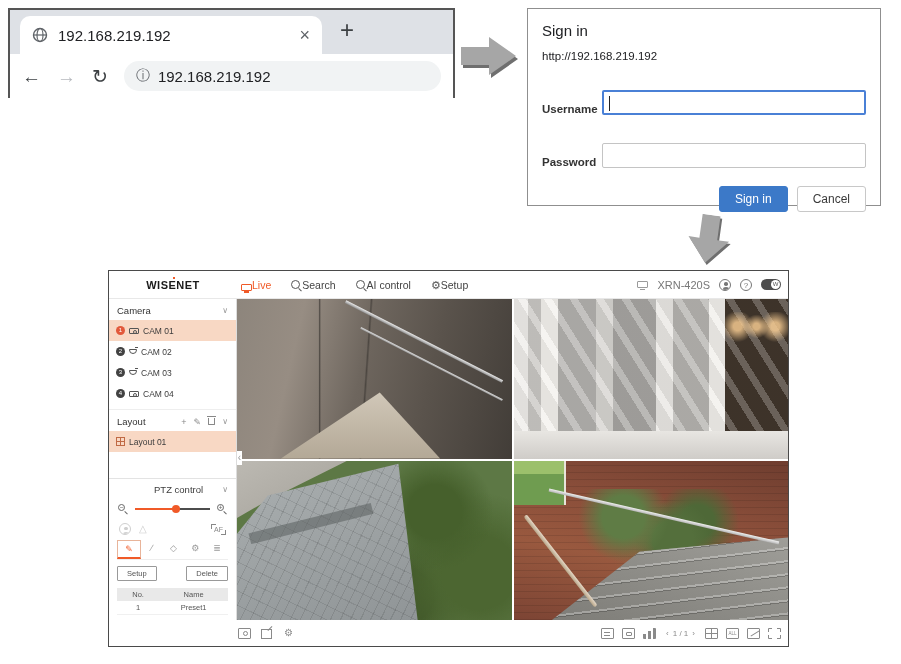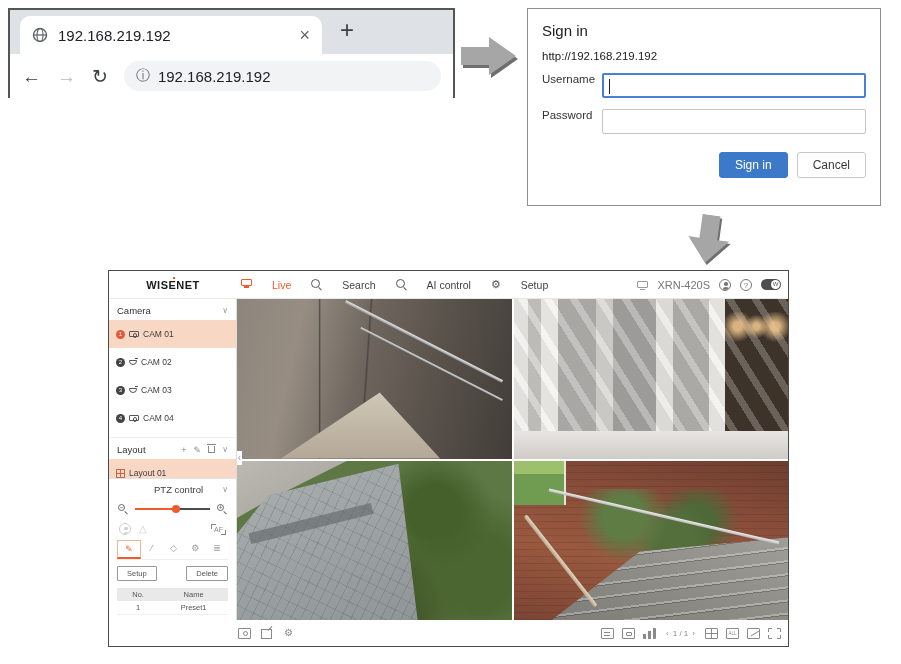--- a/index.html
+++ b/index.html
@@ -23,36 +23,36 @@
 
   
   .arrow-right { position:absolute; left:461px; top:35px; }
   .arrow-down  { position:absolute; left:687px; top:215px; transform:rotate(8deg); }
 
   
   .dialog { position:absolute; left:527px; top:8px; width:354px; height:198px; background:#fff; border:1px solid #8f8f8f; padding:13px 14px; }
   .dlg-title { font-size:15px; color:#202124; }
   .dlg-url { font-size:11.5px; color:#202124; margin-top:11px; }
   .dlg-warn { font-size:11.5px; color:#5f6368; margin-top:4px; }
-  .dlg-row { display:flex; align-items:flex-start; margin-top:11px; }
+  .dlg-row { display:flex; align-items:flex-end; margin-top:28px;font-weight:bold; }
   .dlg-label { width:60px; font-size:11.5px; color:#333; }
   .dlg-input { flex:1; height:25px; border:1px solid #c4c4c4; border-radius:2px; background:#fff; position:relative; }
   .dlg-input.focused { border:2px solid #4a80d6; }
   .caret { position:absolute; left:5px; top:4px; width:1px; height:15px; background:#222; }
   .dlg-buttons { display:flex; justify-content:flex-end; gap:9px; margin-top:18px; }
   .btn { font-size:12px; padding:5px 15px; border-radius:3px; border:1px solid #c8c8c8; background:#fff; color:#3a3a3a; }
   .btn.primary { background:#3c79c8; border-color:#3c79c8; color:#fff; }
 
   
   .app { position:absolute; left:108px; top:270px; width:681px; height:377px; border:1px solid #4a4a4a; background:#fff; display:flex; flex-direction:column; }
   .app-header { height:28px; border-bottom:1px solid #e8e8e8; display:flex; align-items:center; position:relative; flex:0 0 28px; }
   .logo { position:absolute; left:0; width:128px; text-align:center; font-weight:bold; font-size:11px; letter-spacing:0.5px; color:#1b1b1b; }
   .logo-dot { position:absolute; margin-left:-27px; margin-top:-2px; width:2px; height:2px; background:#f05a28; }
   .app-nav { display:flex; align-items:center; gap:20px; margin-left:132px; }
-  .nav-item { display:flex; align-items:flex-start; gap:20px; font-size:10.5px; color:#444; }
+  .nav-item { display:flex; align-items:flex-end; gap:0; font-size:10.5px; color:#444; }
   .nav-item.active { color:#f05a28; }
   .hdr-right { position:absolute; right:7px; display:flex; align-items:center; gap:9px; }
   .model { font-size:11px; color:#777; }
 
   
   .mon { width:11px; height:7px; border:1px solid currentColor; border-radius:1px; position:relative; display:inline-block; }
   .mon::after { content:""; position:absolute; left:2px; bottom:-3px; width:5px; height:1.5px; background:currentColor; }
   .mag { position:relative; width:11px; height:11px; display:inline-block; }
   .mag::before { content:""; position:absolute; left:0; top:0; width:7px; height:7px; border:1.3px solid #555; border-radius:50%; }
   .mag::after { content:""; position:absolute; left:8px; top:8px; width:4px; height:1.4px; background:#555; transform:rotate(45deg); transform-origin:0 0; }
@@ -71,21 +71,21 @@
   
   .sidebar { width:128px; flex:0 0 128px; border-right:1px solid #ddd; position:relative; font-size:9.5px; color:#3c3c3c; }
   .side-tabs { height:24px; display:flex; align-items:center; border-bottom:1px solid #e3e3e3; margin:0 6px; }
   .side-tab { flex:1; display:flex; align-items:center; justify-content:center; gap:4px; color:#666; }
   .side-tab.active { color:#f05a28; }
   .vdiv { width:1px; height:12px; background:#ddd; }
   .ic-list { width:8px; height:7px; background:repeating-linear-gradient(#f05a28 0 1px, transparent 1px 3px); }
   .ic-bell { width:7px; height:6px; border:1px solid #888; border-bottom:0; border-radius:6px 6px 0 0; position:relative; }
   .ic-bell::after { content:""; position:absolute; left:-2px; bottom:-1px; width:9px; height:1px; background:#888; }
   .sec-head { display:flex; align-items:center; justify-content:space-between; padding:6px 8px 4px 8px; color:#333; }
-  .cam-row { height:28px; display:flex; align-items:center; gap:4px; padding-left:7px; }
+  .cam-row { height:21px; display:flex; align-items:center; gap:4px; padding-left:7px; }
   .cam-row.active { background:#f8d8c4; }
   .badge { width:9px; height:9px; border-radius:50%; background:#424242; color:#fff; font-size:6px; line-height:9px; text-align:center; flex:0 0 9px; }
   .badge.active { background:#e2593b; }
   .ic-cambox { width:10px; height:6px; border:1px solid #555; border-radius:1px; position:relative; flex:0 0 10px; }
   .ic-cambox::after { content:""; position:absolute; right:1px; top:1px; width:2.5px; height:2.5px; border-radius:50%; border:0.8px solid #555; }
   .ic-camptz { width:8px; height:5px; border:1px solid #555; border-top:1.8px solid #555; border-radius:0 0 7px 7px; position:relative; flex:0 0 8px; }
   .ic-camptz::after { content:""; position:absolute; right:-2px; top:-3px; width:3px; height:1px; background:#555; }
   .cam-label { font-size:8.5px; }
   .sec-sep { height:1px; background:#eee; margin:5px 0 0 0; }
   .layout-icons { display:flex; align-items:center; gap:7px; color:#888; font-size:9px; }

